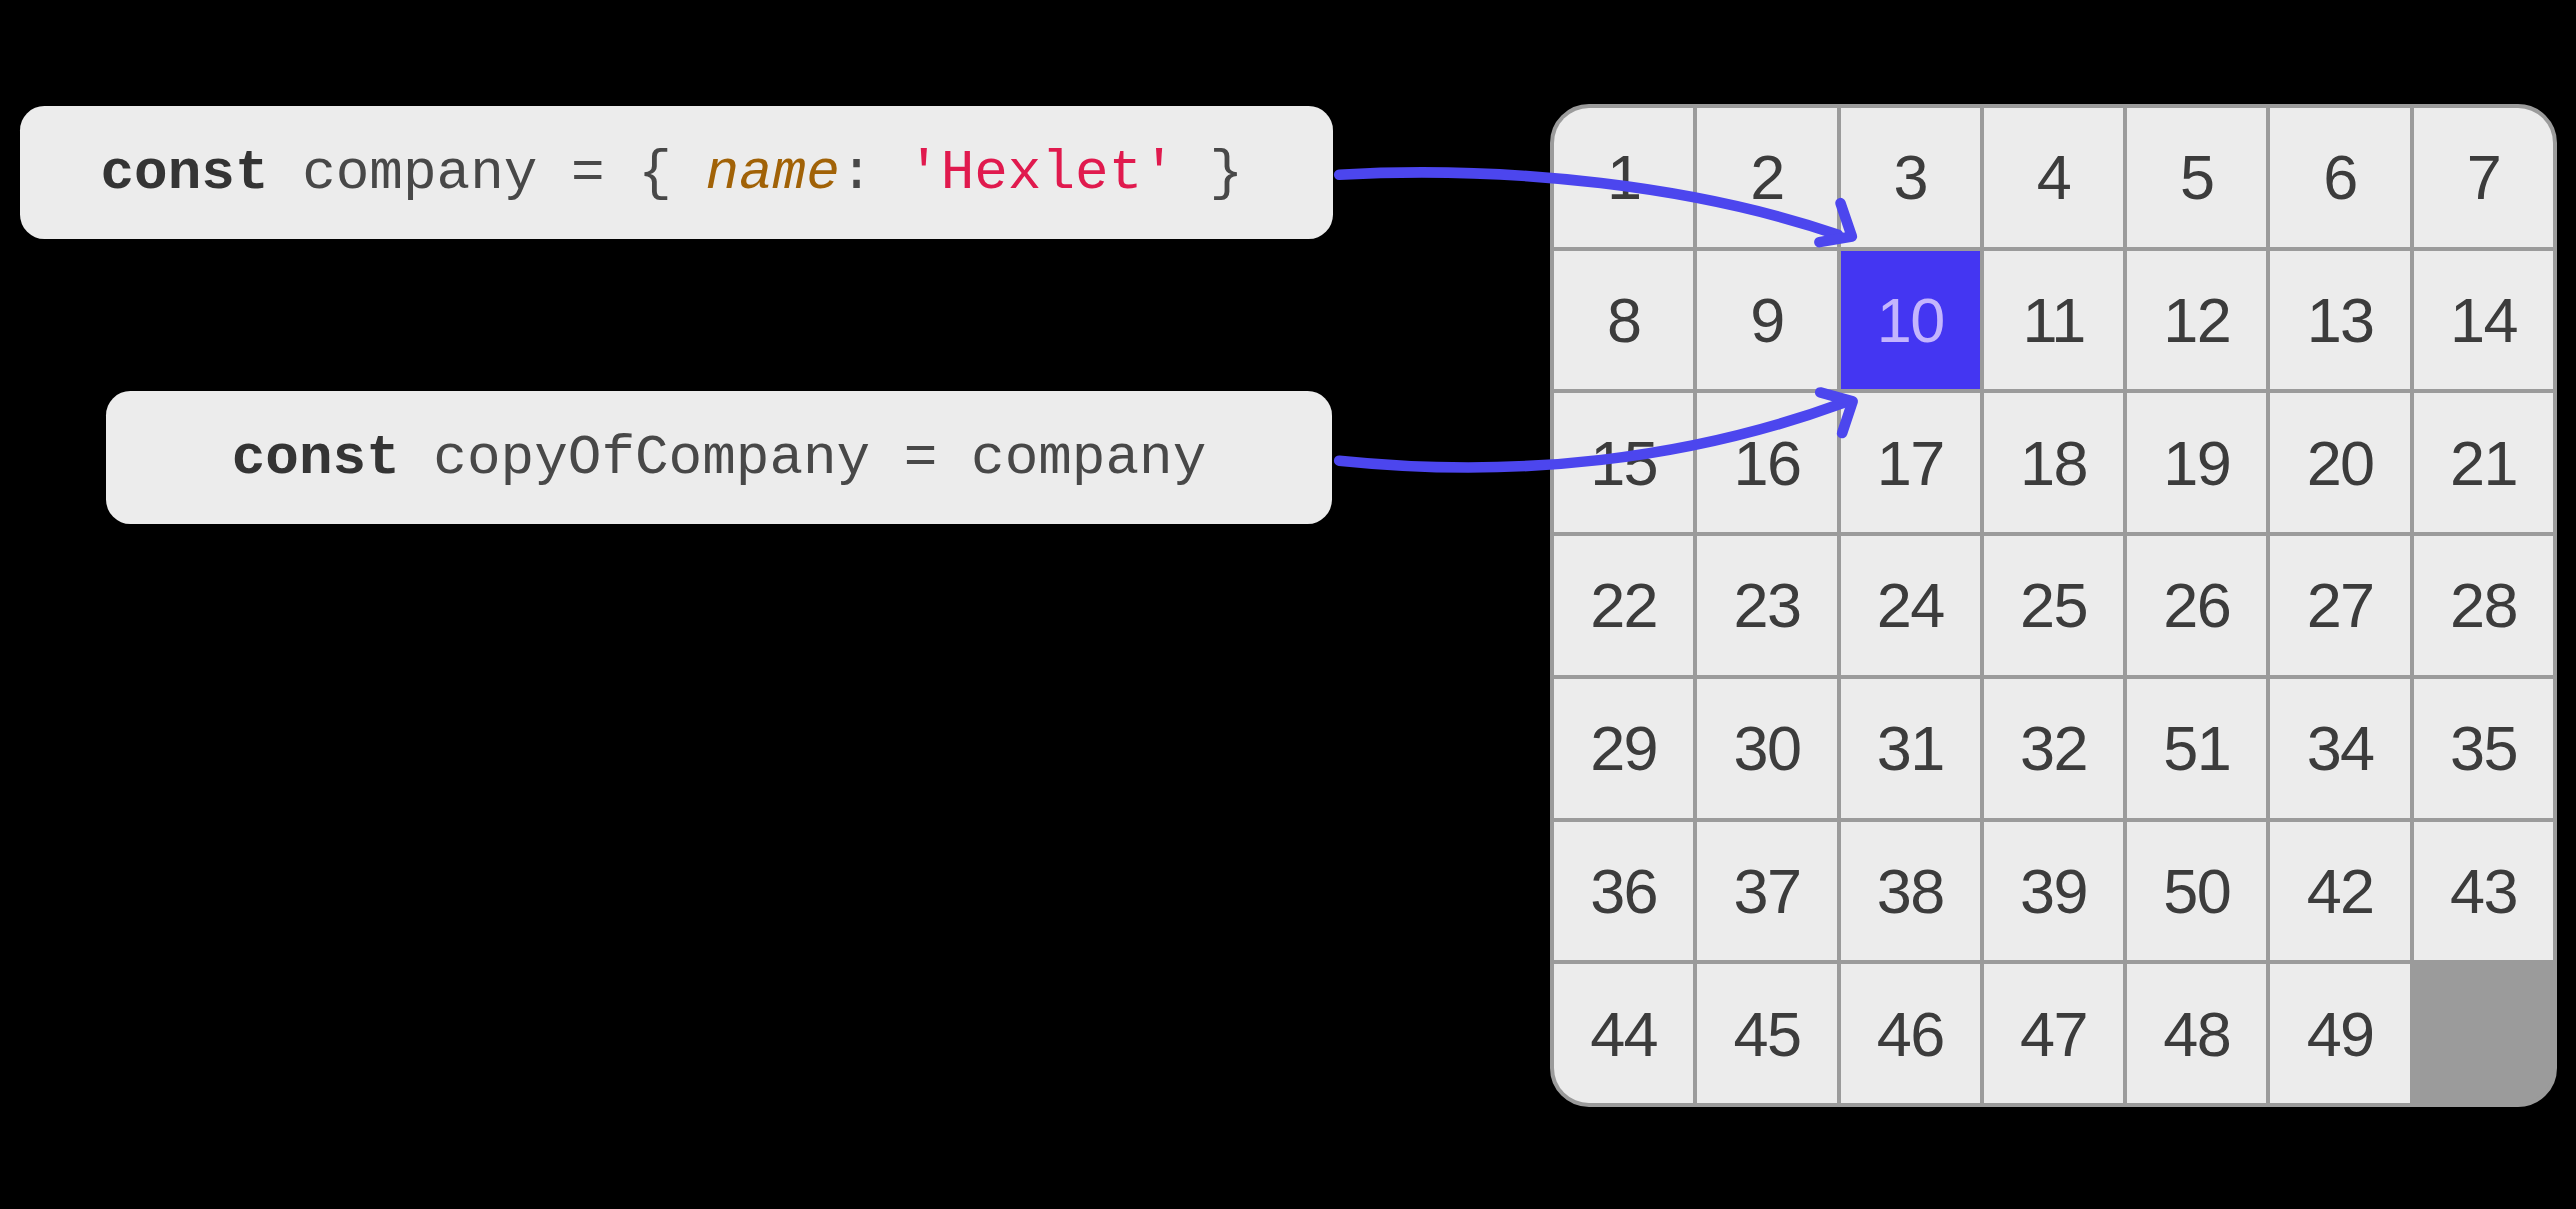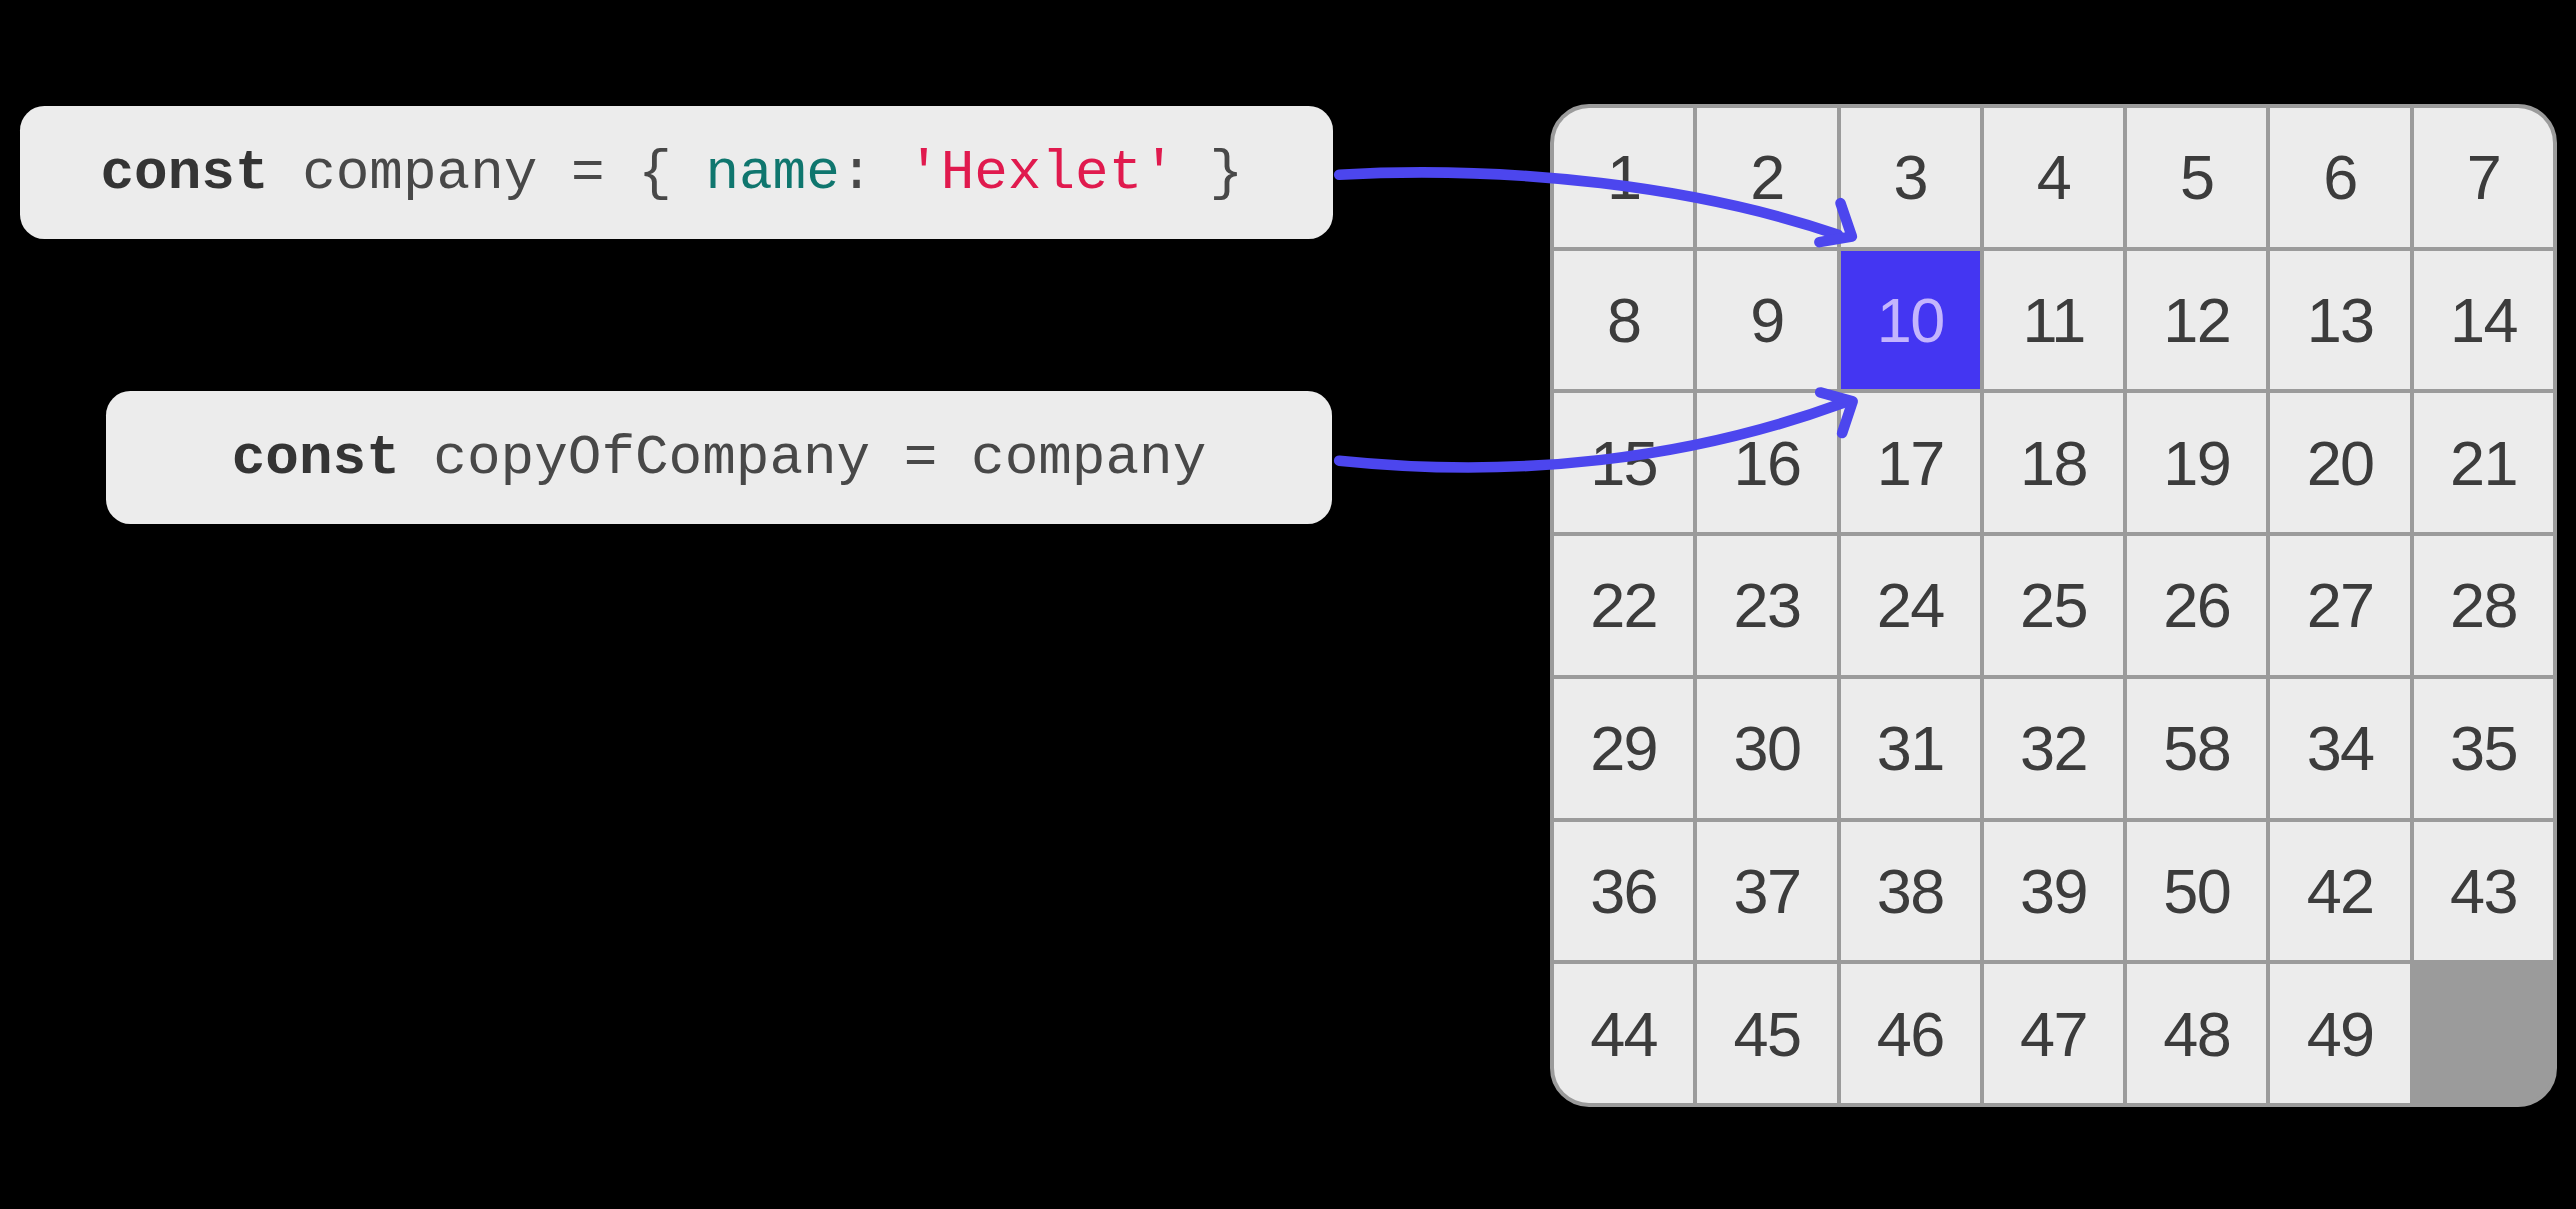--- a/index.html
+++ b/index.html
@@ -20,21 +20,21 @@
     display: flex;
     align-items: center;
     font-family: "Liberation Mono", monospace;
     font-size: 56px;
     color: #484848;
   }
   .code-box.box1 { left: 19.5px; top: 106px; width: 1313px; height: 133px; padding-left: 81px; box-sizing: border-box; }
   .code-box.box2 { left: 106px; top: 391px; width: 1226px; height: 133px; justify-content: center; }
   .tok { white-space: pre; }
   .tok.keyword  { font-weight: 700; color: #343434; }
-  .tok.property { color: #0f766e; }
+  .tok.property { color: #a16207; font-style: italic; }
   .tok.string   { color: #e01a4e; }
 
   
   .memory-grid {
     position: absolute;
     left: 1550px; top: 104px;
     width: 1007px; height: 1003px;
     box-sizing: border-box;
     background: #9b9b9b;
     border: 4.1px solid #9b9b9b;
@@ -106,21 +106,21 @@
       <div class="cell">23</div>
       <div class="cell">24</div>
       <div class="cell">25</div>
       <div class="cell">26</div>
       <div class="cell">27</div>
       <div class="cell">28</div>
       <div class="cell">29</div>
       <div class="cell">30</div>
       <div class="cell">31</div>
       <div class="cell">32</div>
-      <div class="cell">58</div>
+      <div class="cell">51</div>
       <div class="cell">34</div>
       <div class="cell">35</div>
       <div class="cell">36</div>
       <div class="cell">37</div>
       <div class="cell">38</div>
       <div class="cell">39</div>
       <div class="cell">50</div>
       <div class="cell">42</div>
       <div class="cell">43</div>
       <div class="cell">44</div>

